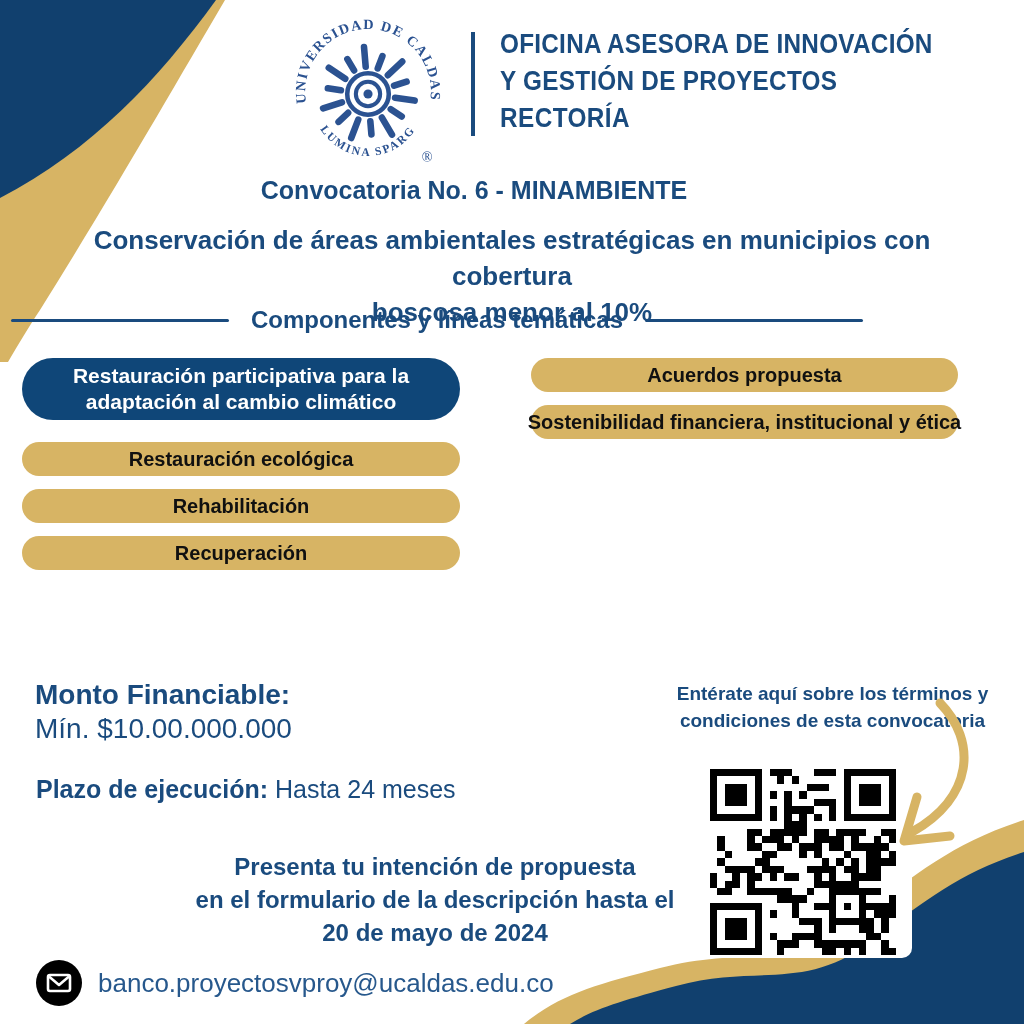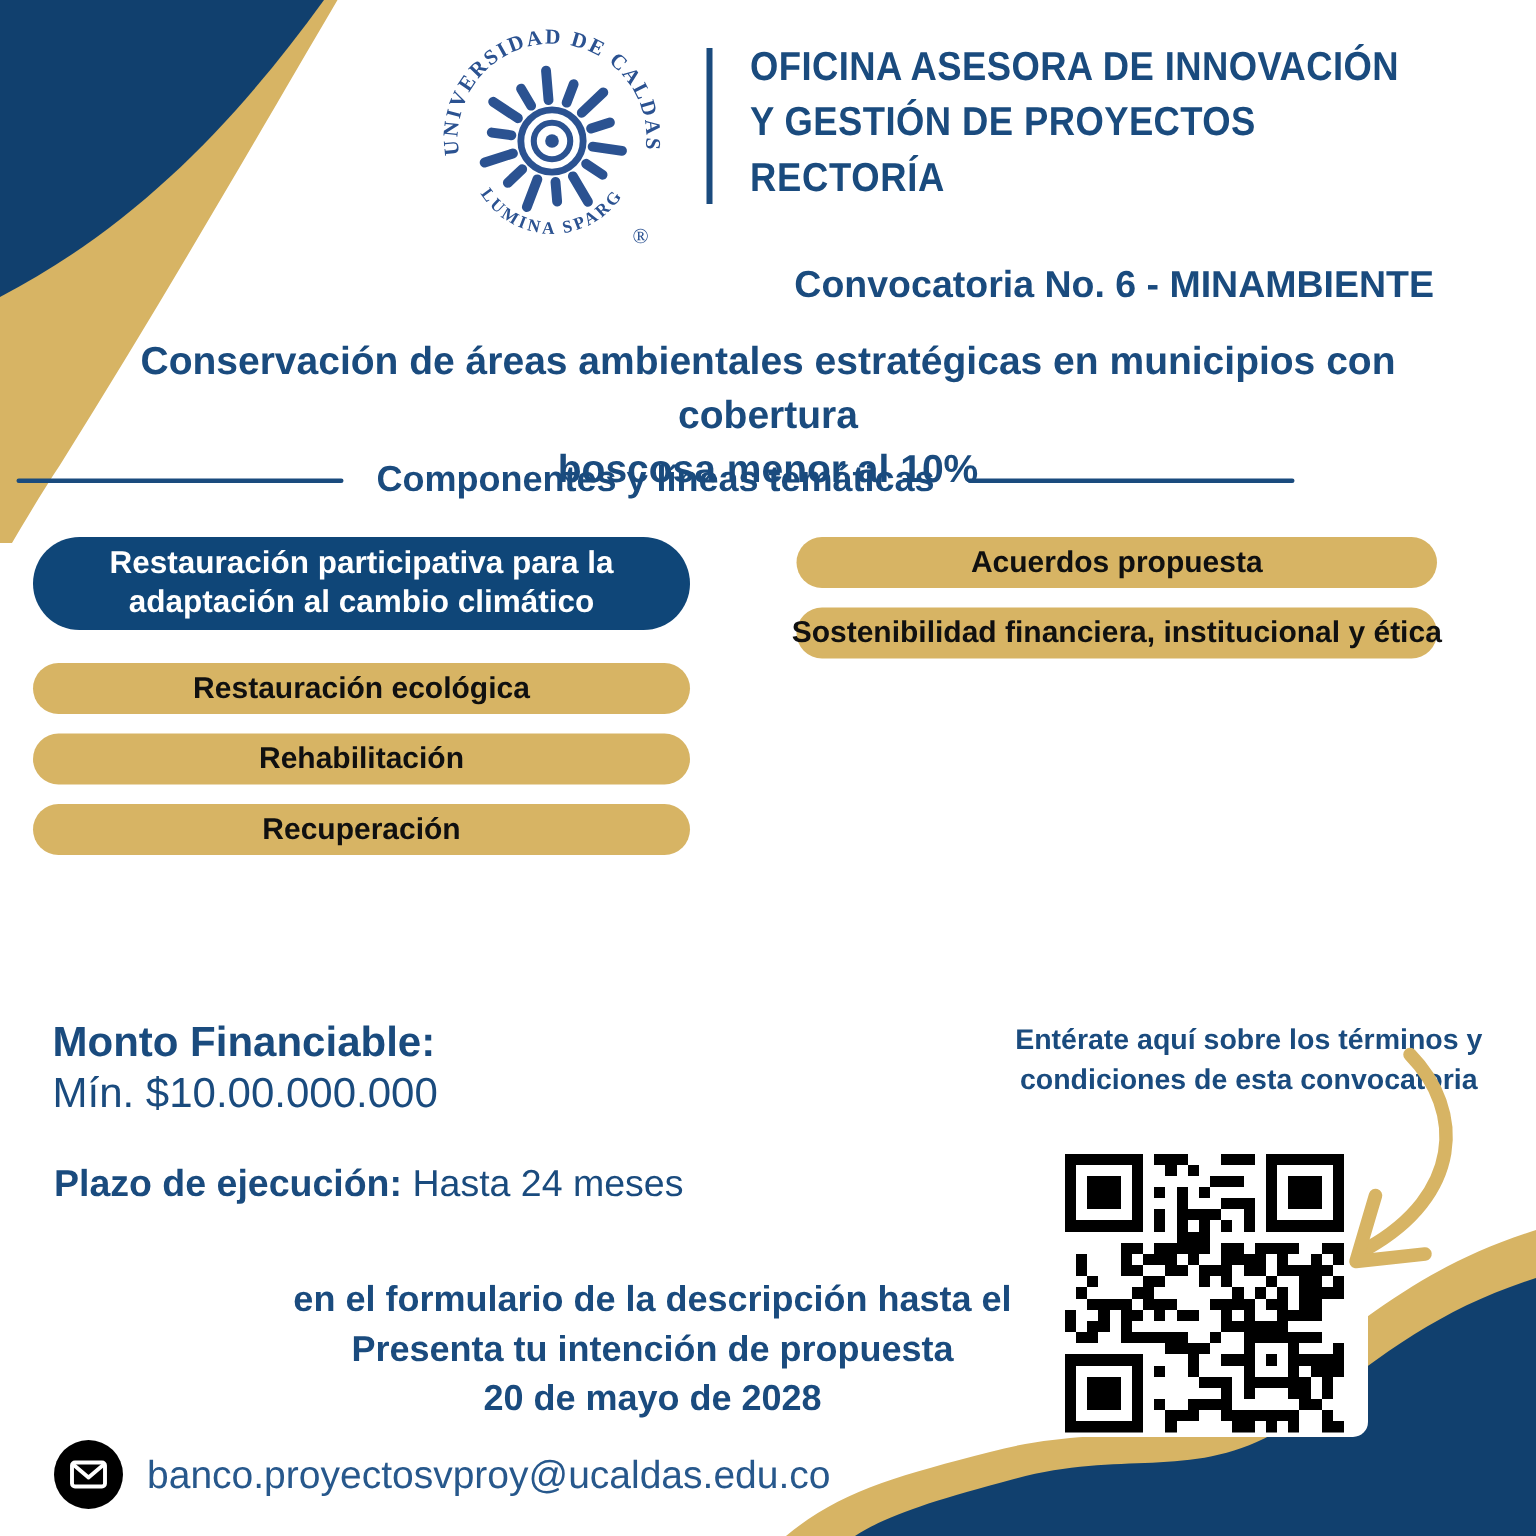--- a/index.html
+++ b/index.html
@@ -13,21 +13,21 @@
   
   .logo-svg{left:292px;top:18px;width:152px;height:152px;}
   .hdr-bar{left:471px;top:32px;width:4px;height:104px;background:var(--navy-text);}
   .office{
     left:500px;top:26px;width:470px;color:var(--navy-text);
     font-size:27px;line-height:37px;font-weight:600;letter-spacing:.3px;
     transform:scaleX(.9);transform-origin:left top;white-space:nowrap;
   }
   .office .l3{font-weight:800;letter-spacing:.5px;}
   .call-title{
-    left:16px;top:176px;width:940px;text-align:right;
+    left:4px;top:176px;width:940px;text-align:center;
     color:var(--navy-text);font-size:25px;font-weight:700;
   }
   .proj-title{
     left:40px;top:222px;width:944px;text-align:center;
     color:var(--navy-text);font-size:26px;font-weight:700;line-height:36px;
   }
   
   .divider{
     left:0;top:306px;width:852px;display:flex;align-items:center;z-index:2;margin-left:11px;
   }
@@ -162,23 +162,23 @@
     <div class="lbl">Monto Financiable:</div>
     <div class="val">Mín. $10.00.000.000</div>
   </div>
   <div class="abs term">
     <span class="lbl">Plazo de ejecución:</span>
     <span> </span>
     <span class="val">Hasta 24 meses</span>
   </div>
 
   <div class="abs deadline">
+    <div>Presenta tu intención de propuesta</div>
     <div>en el formulario de la descripción hasta el</div>
-    <div>Presenta tu intención de propuesta</div>
-    <div>20 de mayo de 2028</div>
+    <div>20 de mayo de 2024</div>
   </div>
 
   <div class="abs qr-caption">
     <div>Entérate aquí sobre los términos y</div>
     <div>condiciones de esta convocatoria</div>
   </div>
   <div class="abs qr-panel"></div>
   <svg class="abs qr-svg" id="qr" viewBox="0 0 25 25" shape-rendering="crispEdges">
       <rect x="0" y="0" width="1" height="1" fill="#000"></rect>
       <rect x="1" y="0" width="1" height="1" fill="#000"></rect>

